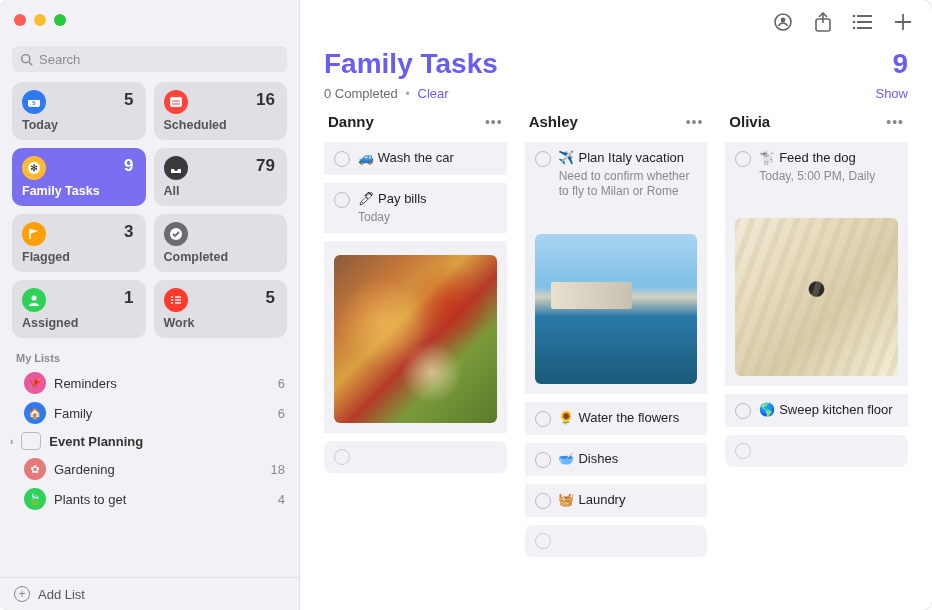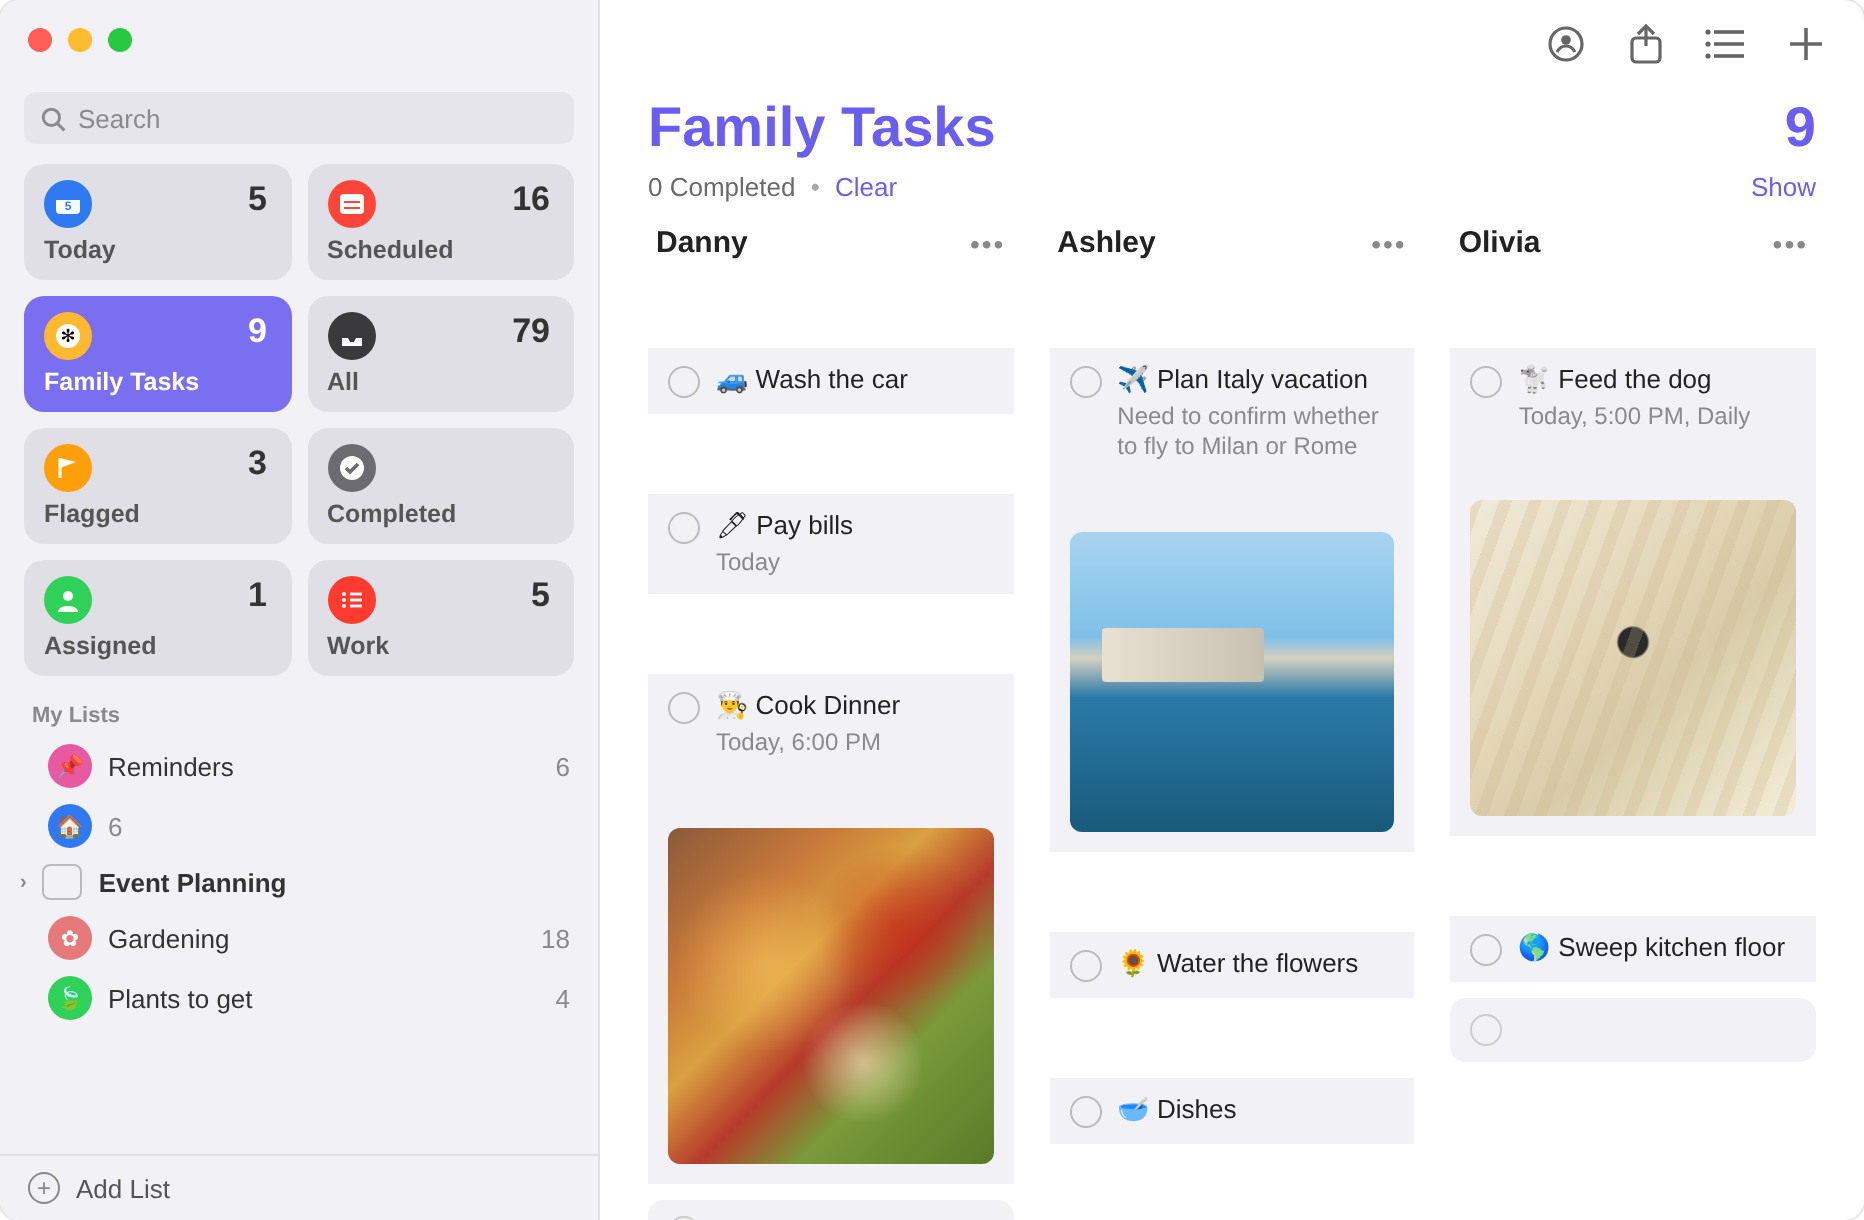--- a/index.html
+++ b/index.html
@@ -41,21 +41,21 @@
 .subheader .left span:first-child { color: #6b6b6b; }
 .subheader .left .dot { color: #aaa; margin: 0 4px; }
 .subheader .left .clear { color: #6a5ef0; }
 .subheader .show { color: #6a5ef0; }
 
 .columns { flex: 1; display: flex; gap: 18px; padding: 0 24px 24px; overflow: hidden; }
 .col { flex: 1; display: flex; flex-direction: column; gap: 8px; }
 .col-head { display: flex; justify-content: space-between; align-items: center; padding: 2px 4px 4px; }
 .col-head .name { font-size: 15px; font-weight: 700; color: #222; }
 .col-head .dots { color: #888; font-size: 14px; letter-spacing: 1px; }
-.card { background: #f2f1f6; border-radius: 0; padding: 8px 10px; display: flex; gap: 8px; font-size: 13px; color: #222; margin-top: 32px; }
+.card { background: #f2f1f6; border-radius: 0; padding: 8px 10px; display: flex; gap: 8px; font-size: 13px; color: #222; }
 .card .check { width: 16px; height: 16px; border: 1.5px solid #bbb; border-radius: 50%; flex-shrink: 0; margin-top: 1px; }
 .card .body { flex: 1; }
 .card .body .title { line-height: 1.3; }
 .card .body .meta { font-size: 12px; color: #8a8a8e; margin-top: 2px; line-height: 1.3; }
 .card.with-image { flex-direction: column; padding: 8px 10px 10px; gap: 28px; }
 .card.with-image .row1 { display: flex; gap: 8px; }
 .thumb { width: 100%; border-radius: 6px; margin-top: 6px; background: #ccc; }
 .thumb.food { height: 168px; background: linear-gradient(135deg,#8a5a3a 0%,#c97a3a 25%,#d9a040 40%,#b53a2a 55%,#7a9a3a 70%,#5a7a2a 100%); position: relative; }
 .thumb.food::after { content:""; position:absolute; inset:0; background: radial-gradient(circle at 30% 40%, rgba(255,200,100,.5), transparent 30%), radial-gradient(circle at 70% 30%, rgba(200,40,20,.6), transparent 25%), radial-gradient(circle at 60% 70%, rgba(240,220,180,.7), transparent 20%); border-radius:6px; }
 .thumb.sea { height: 150px; background: linear-gradient(to bottom,#a8d4f0 0%,#7fc0e8 35%,#d4d0c0 42%,#2a7aa8 55%,#1a5a7a 100%); position:relative; }
@@ -172,20 +172,21 @@
     </div>
   <div class="section-label">My Lists</div>
   <div id="lists">
       <div class="list-row">
         <span class="licon" style="background:#e85aa0;color:#fff">📌</span>
         <span class="lname">Reminders</span>
         <span class="lcount">6</span>
       </div>
       <div class="list-row">
         <span class="licon" style="background:#2f7af2;color:#fff">🏠</span>
+        <span class="lname">Family</span>
         <span class="lcount">6</span>
       </div>
       <div class="list-row group">
         <span class="chev">›</span>
         <span class="licon"></span>
         <span class="lname">Event Planning</span>
         <span class="lcount"></span>
       </div>
       <div class="list-row">
         <span class="licon" style="background:#e67a7a;color:#fff">✿</span>
@@ -262,27 +263,20 @@
           </div>
         </div>
         <div class="card">
           <div class="check"></div>
           <div class="body">
             <div class="title">🖊 Pay bills</div>
             <div class="meta">Today</div>
           </div>
         </div>
         <div class="card with-image">
-          <div class="row1">
-            <div class="check"></div>
-            <div class="body">
-              <div class="title">👨‍🍳 Cook Dinner</div>
-              <div class="meta">Today, 6:00 PM</div>
-            </div>
-          </div>
           <div class="thumb food"></div>
         </div>
         <div class="empty-card">
           <div class="check"></div>
         </div>
       </div>
       <div class="col">
         <div class="col-head">
           <span class="name">Ashley</span>
           <span class="dots">•••</span>

